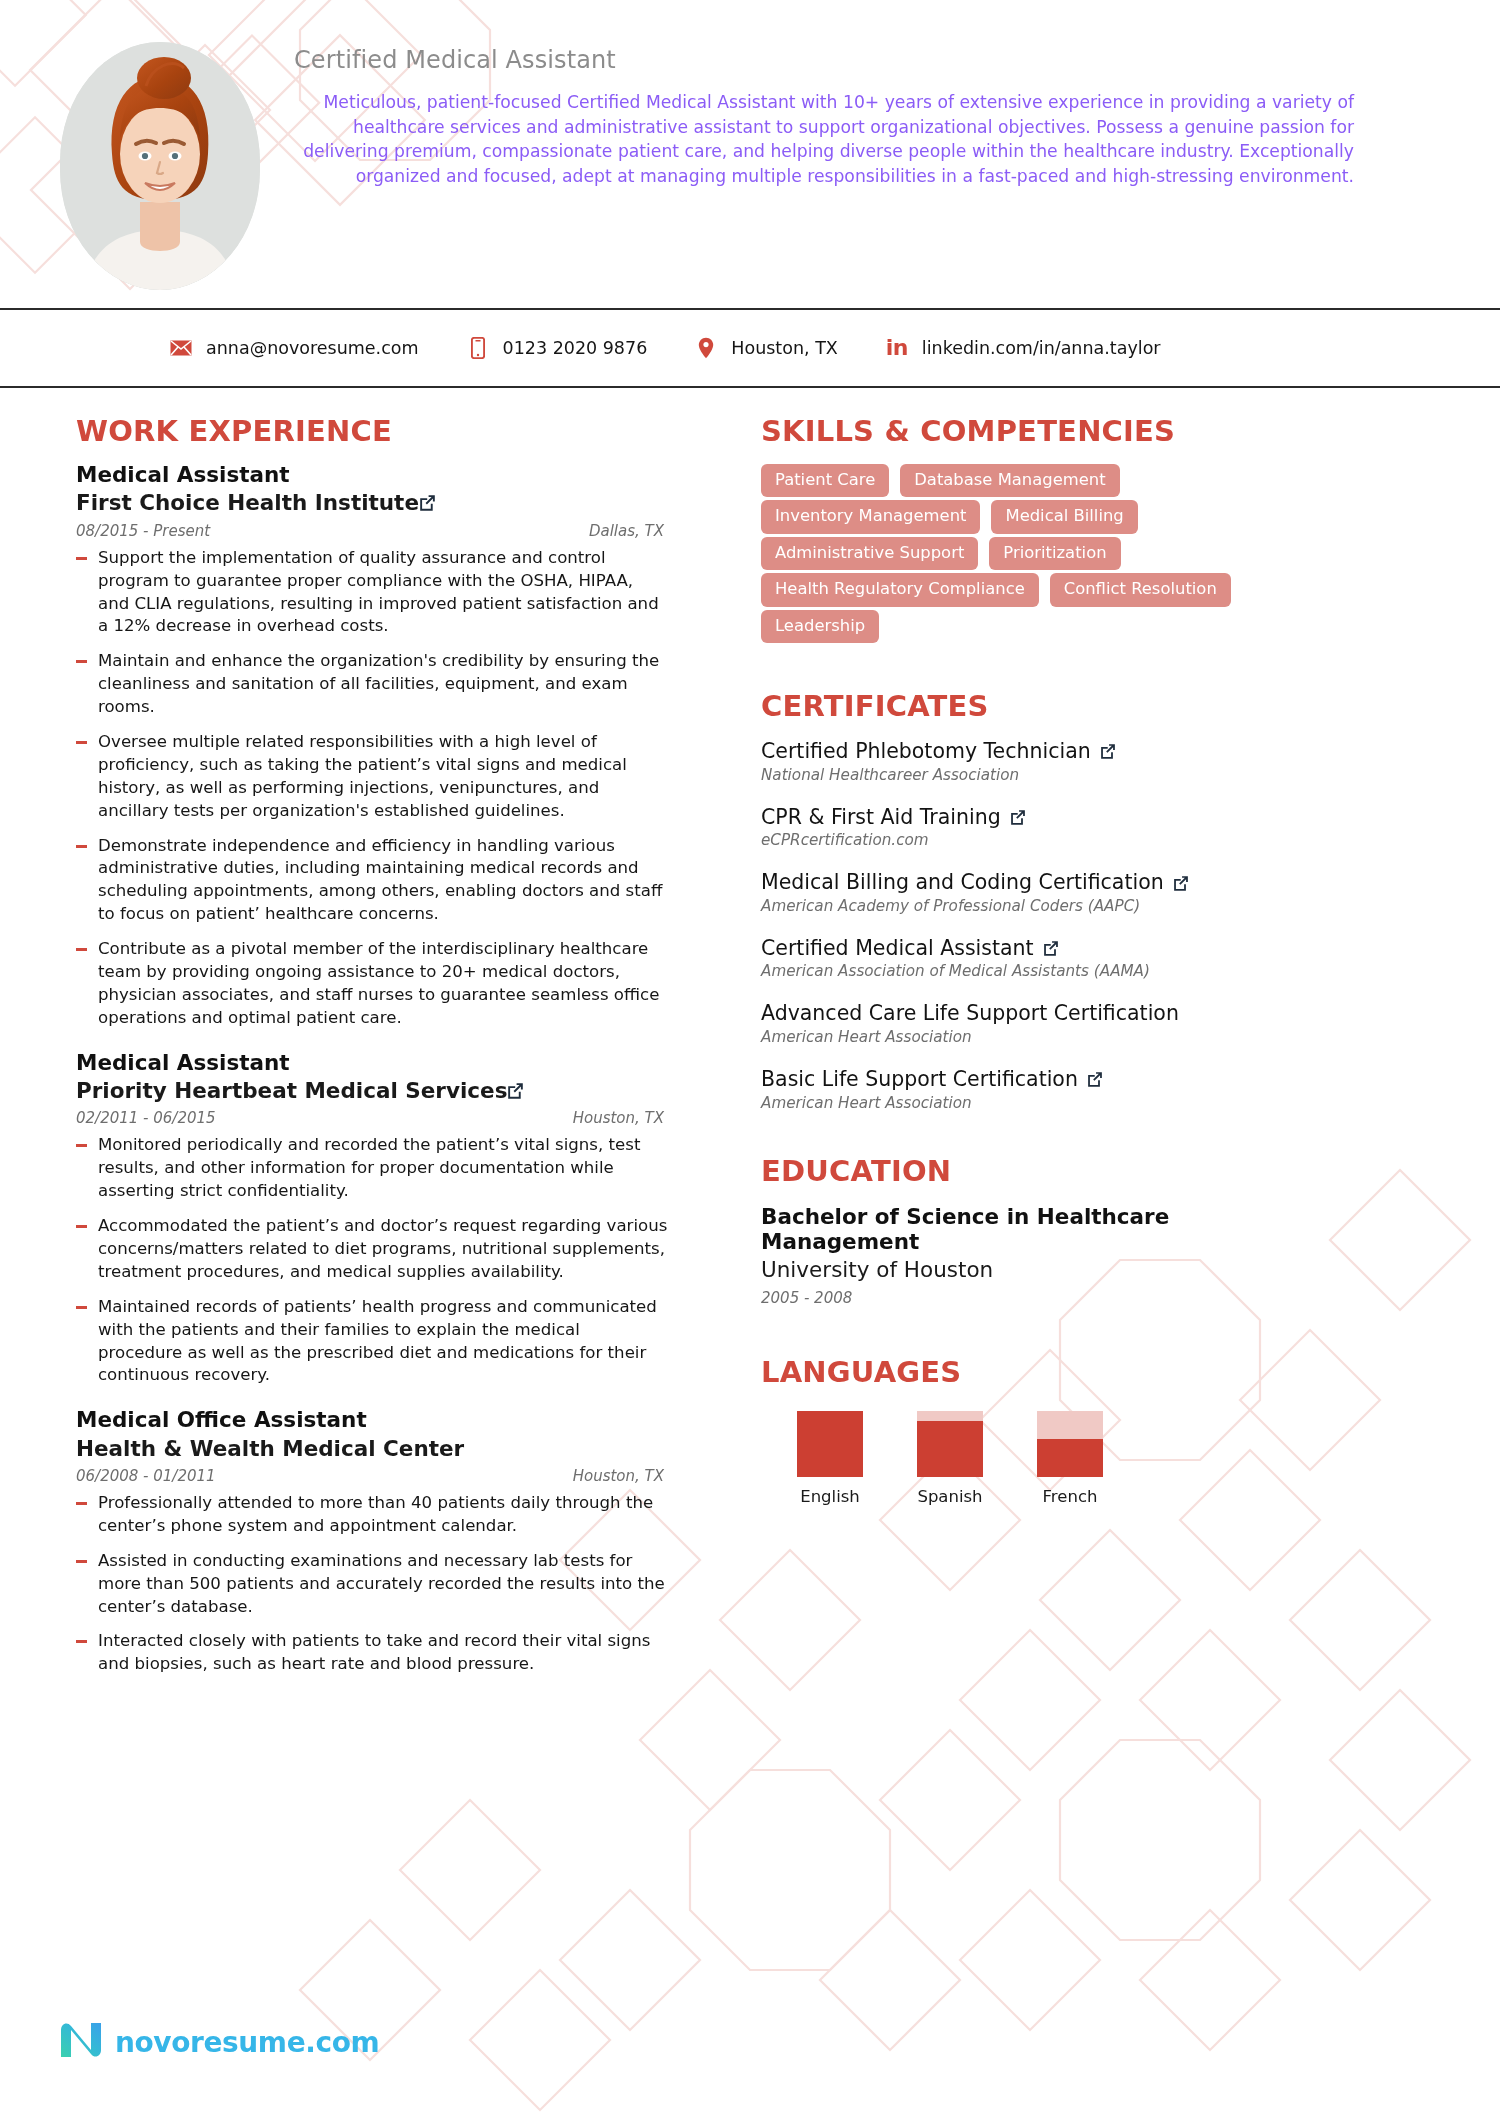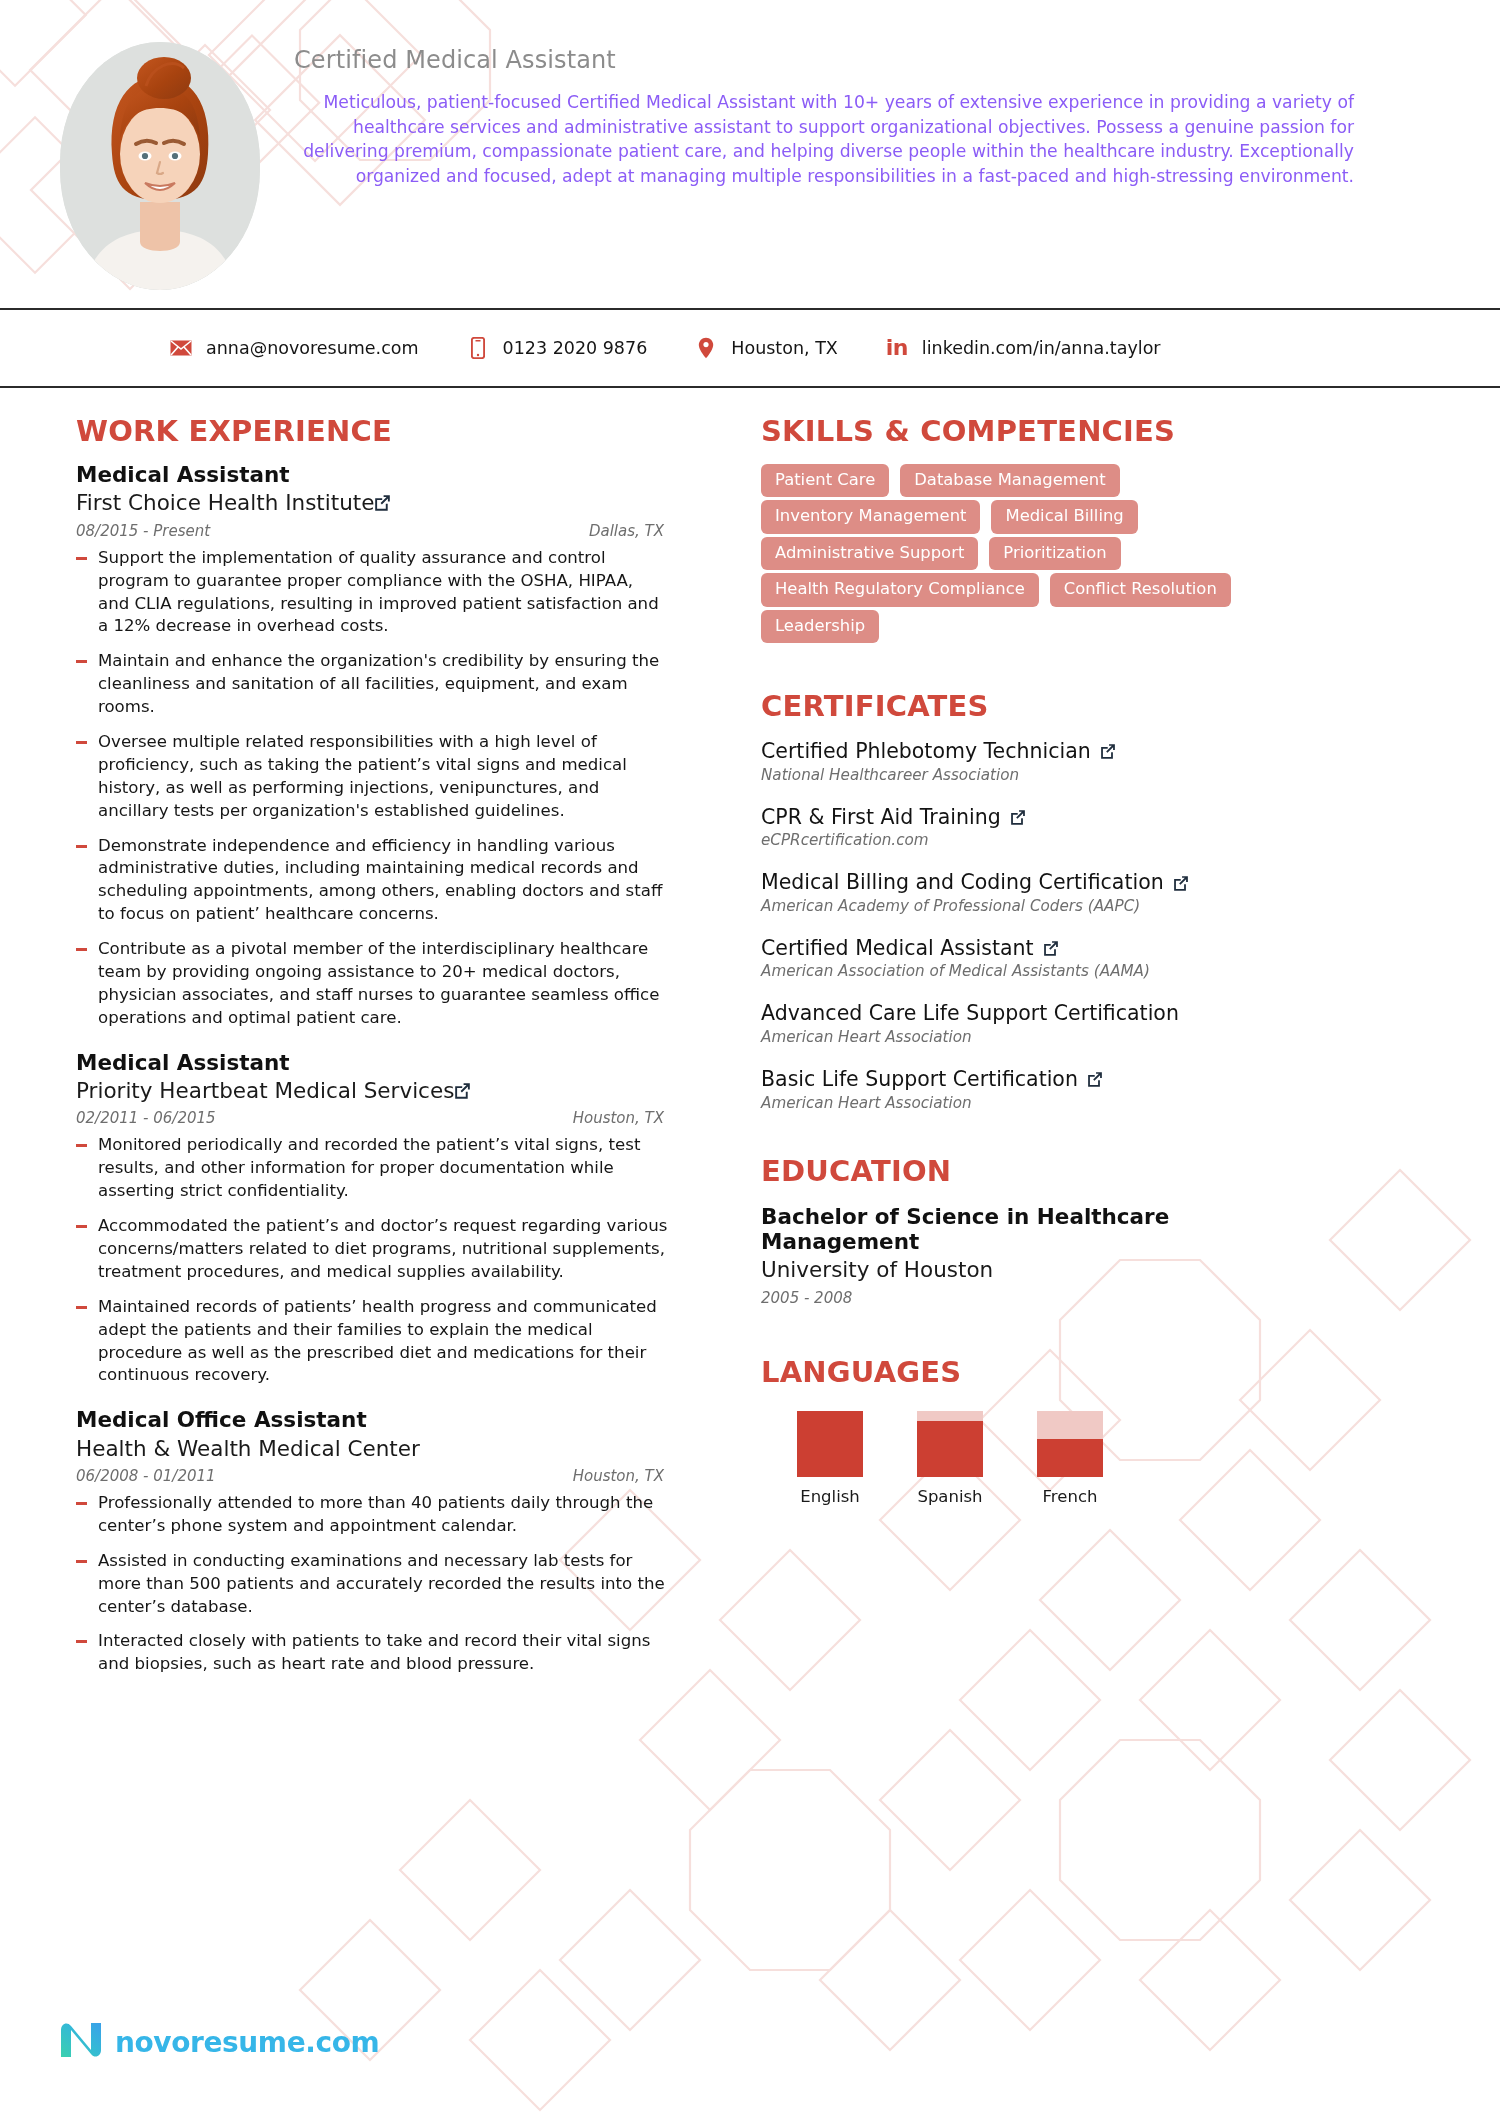--- a/index.html
+++ b/index.html
@@ -140,21 +140,21 @@
   
   .job { margin-bottom: 20px; }
   .job-title {
     font-size: 21.5px;
     font-weight: 700;
     color: #111;
     line-height: 1.22;
   }
   .job-company {
     font-size: 21.5px;
-    font-weight: 400;
+    font-weight: 700;
     color: #1a1a1a;
     line-height: 1.28;
     display: flex;
     align-items: center;
     margin-top: 1px;
   }
   .job-meta {
     display: flex;
     justify-content: space-between;
     font-size: 15px;
@@ -471,21 +471,21 @@
               </svg>
           </span>
         </div>
         <div class="job-meta">
           <span>02/2011 - 06/2015</span>
           <span>Houston, TX</span>
         </div>
         <ul class="bullets">
           <li>Monitored periodically and recorded the patient’s vital signs, test results, and other information for proper documentation while asserting strict confidentiality.</li>
           <li>Accommodated the patient’s and doctor’s request regarding various concerns/matters related to diet programs, nutritional supplements, treatment procedures, and medical supplies availability.</li>
-          <li>Maintained records of patients’ health progress and communicated adept the patients and their families to explain the medical procedure as well as the prescribed diet and medications for their continuous recovery.</li>
+          <li>Maintained records of patients’ health progress and communicated with the patients and their families to explain the medical procedure as well as the prescribed diet and medications for their continuous recovery.</li>
         </ul>
       </div>
 
       <div class="job">
         <div class="job-title">Medical Office Assistant</div>
         <div class="job-company">
           <span>Health &amp; Wealth Medical Center</span>
         </div>
         <div class="job-meta">
           <span>06/2008 - 01/2011</span>

